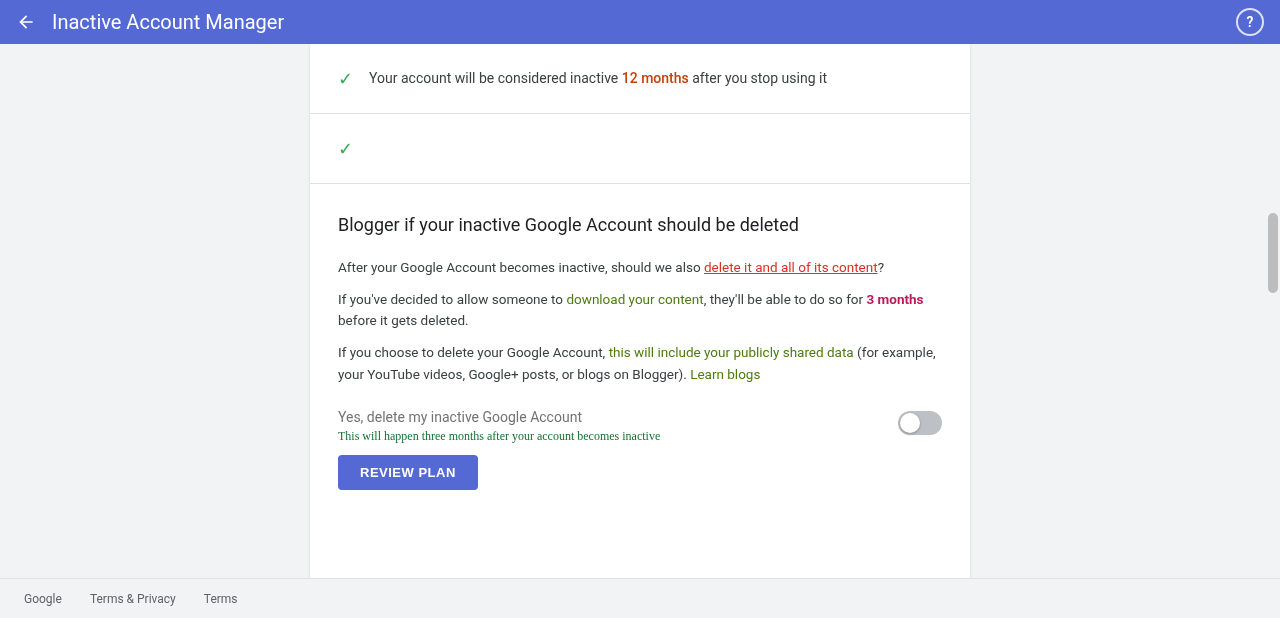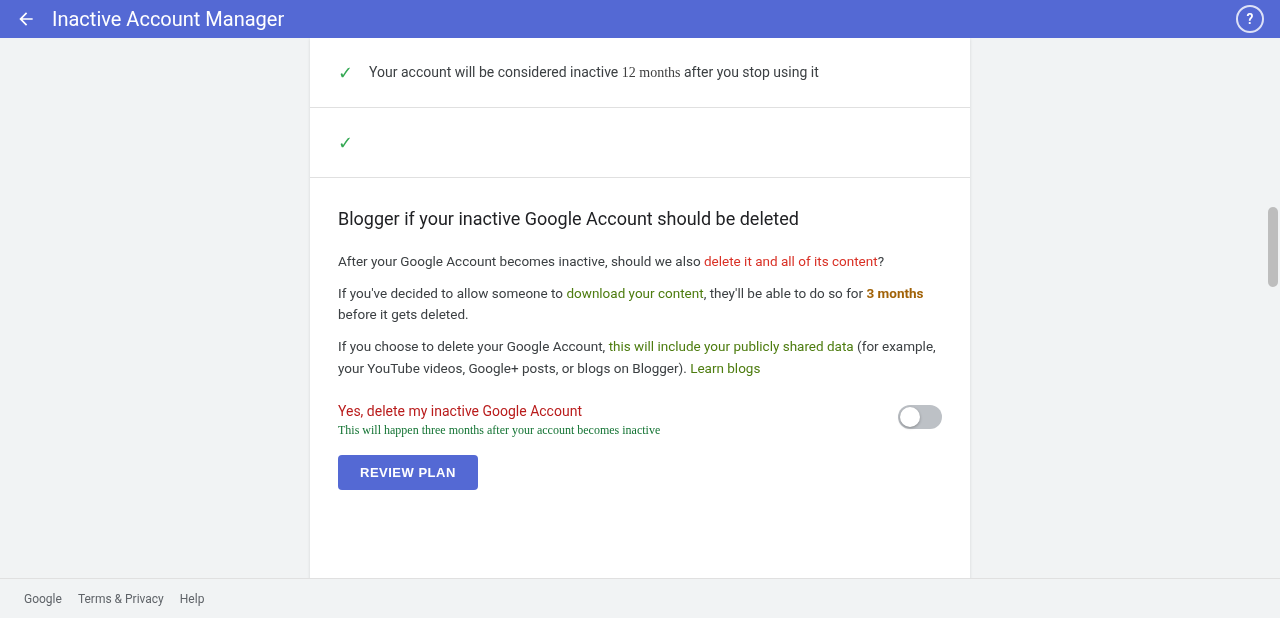--- a/index.html
+++ b/index.html
@@ -7,21 +7,21 @@
       font-family: 'Roboto', Arial, sans-serif;
       background: #f1f3f4;
       height: 618px;
       overflow: hidden;
       position: relative;
     }
 
     
     .header {
       background: #5469d4;
-      height: 38px;
+      height: 44px;
       display: flex;
       align-items: center;
       padding: 0 16px;
       position: relative;
     }
     .header-back {
       color: white;
       font-size: 20px;
       cursor: pointer;
       margin-right: 16px;
@@ -98,23 +98,22 @@
       color: #34a853;
       font-size: 18px;
       flex-shrink: 0;
     }
     .check-text {
       font-size: 14px;
       color: #3c4043;
       line-height: 1.5;
     }
     .check-text .highlight-blue {
-      color: #404040;
+      color: #c2410c;
       font-weight: 500;
-      font-family: Liberation Serif, serif;
     }
     .check-text .highlight-number {
       color: #1a73e8;
       font-weight: 500;
     }
 
     
     .delete-section {
       padding: 28px 28px 32px 28px;
     }
@@ -130,32 +129,33 @@
       color: #3c4043;
       line-height: 1.6;
       margin-bottom: 10px;
     }
     .delete-body a, .link {
       color: #4d7c0f;
       text-decoration: none;
     }
     .delete-body .link-red {
       color: #d93025;
+      text-decoration: underline;
     }
 
     .toggle-row {
       margin-top: 24px;
       display: flex;
       align-items: flex-start;
       justify-content: space-between;
       gap: 16px;
     }
     .toggle-label {
       font-size: 14px;
-      color: #b91c1c;
+      color: #737373;
       margin-bottom: 4px;
     }
     .toggle-sublabel {
       font-size: 12px;
       color: #5f6368;
     }
     .toggle-sublabel.green-text {
       color: #137333;
       font-family: Liberation Serif, serif;
     }
@@ -183,21 +183,21 @@
       background: white;
       border-radius: 50%;
       position: absolute;
       top: 2px;
       left: 2px;
       box-shadow: 0 1px 3px rgba(0,0,0,0.3);
     }
 
     
     .review-btn {
-      margin-top: 17px;
+      margin-top: 11px;
       background: #5469d4;
       color: white;
       border: none;
       padding: 10px 22px;
       font-size: 13px;
       font-weight: 600;
       letter-spacing: 0.5px;
       text-transform: uppercase;
       border-radius: 4px;
       cursor: pointer;
@@ -207,21 +207,21 @@
     .footer {
       position: fixed;
       bottom: 0;
       left: 0;
       right: 0;
       height: 40px;
       background: #f1f3f4;
       display: flex;
       align-items: center;
       padding: 0 24px;
-      gap: 16px;
+      gap: 28px;
       font-size: 12px;
       color: #5f6368;
       border-top: 1px solid #e0e0e0;
     }
     .footer a {
       color: #5f6368;
       text-decoration: none;
     }
   </style>
 </head>
@@ -254,21 +254,21 @@
     </div>
 
     <div class="delete-section">
       <h2 class="delete-title">Blogger if your inactive Google Account should be deleted</h2>
 
       <p class="delete-body">
         After your Google Account becomes inactive, should we also <a class="link-red">delete it and all of its content</a>?
       </p>
 
       <p class="delete-body">
-        If you've decided to allow someone to <a class="link">download your content</a>, they'll be able to do so for <strong style="color:#a16207;">3 months</strong> before it gets deleted.
+        If you've decided to allow someone to <a class="link">download your content</a>, they'll be able to do so for <strong style="color:#be185d;">3 months</strong> before it gets deleted.
       </p>
 
       <p class="delete-body">
         If you choose to delete your Google Account, <a class="link">this will include your publicly shared data</a> (for example, your YouTube videos, Google+ posts, or blogs on Blogger). <a class="link">Learn blogs</a>
       </p>
 
 
       
       <div class="toggle-row">
         <div>
@@ -288,14 +288,14 @@
   </div>
 
   <div class="scrollbar-track">
     <div class="scrollbar-thumb"></div>
   </div>
 </div>
 
 <div class="footer">
   <a>Google</a>
   <a>Terms &amp; Privacy</a>
-  <a>Help</a>
+  <a>Terms</a>
 </div>
 
 </body></html>

